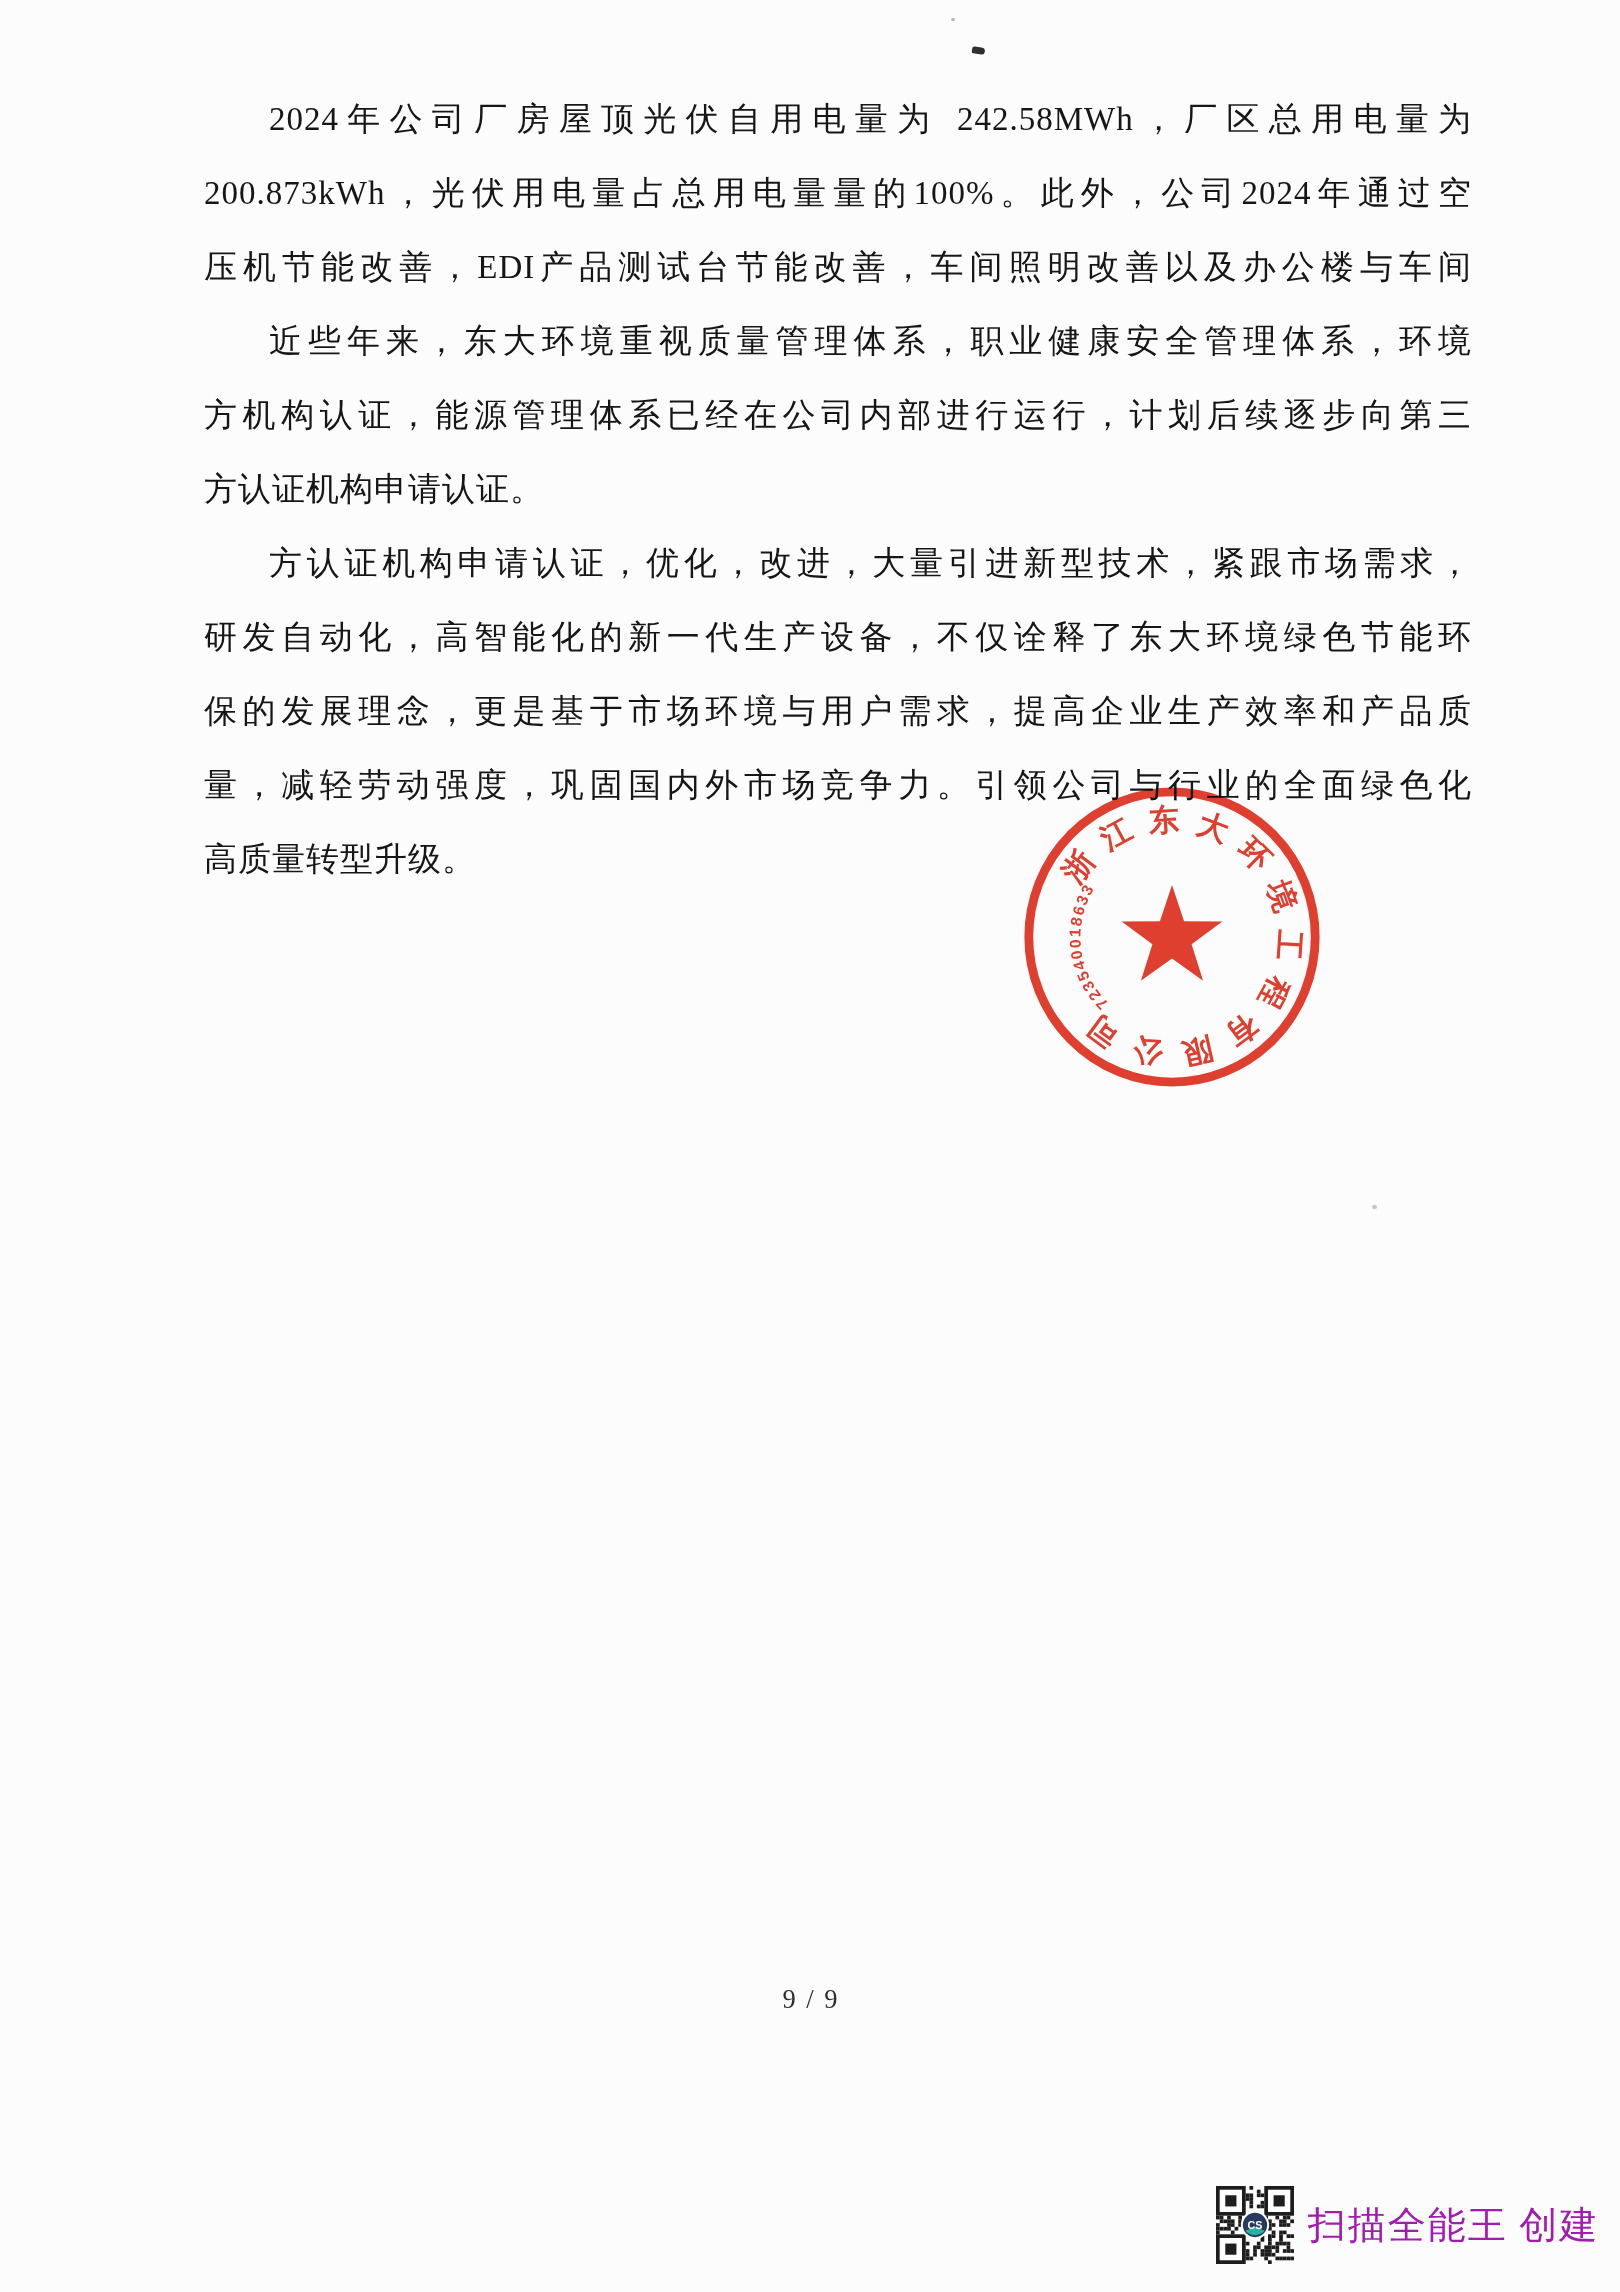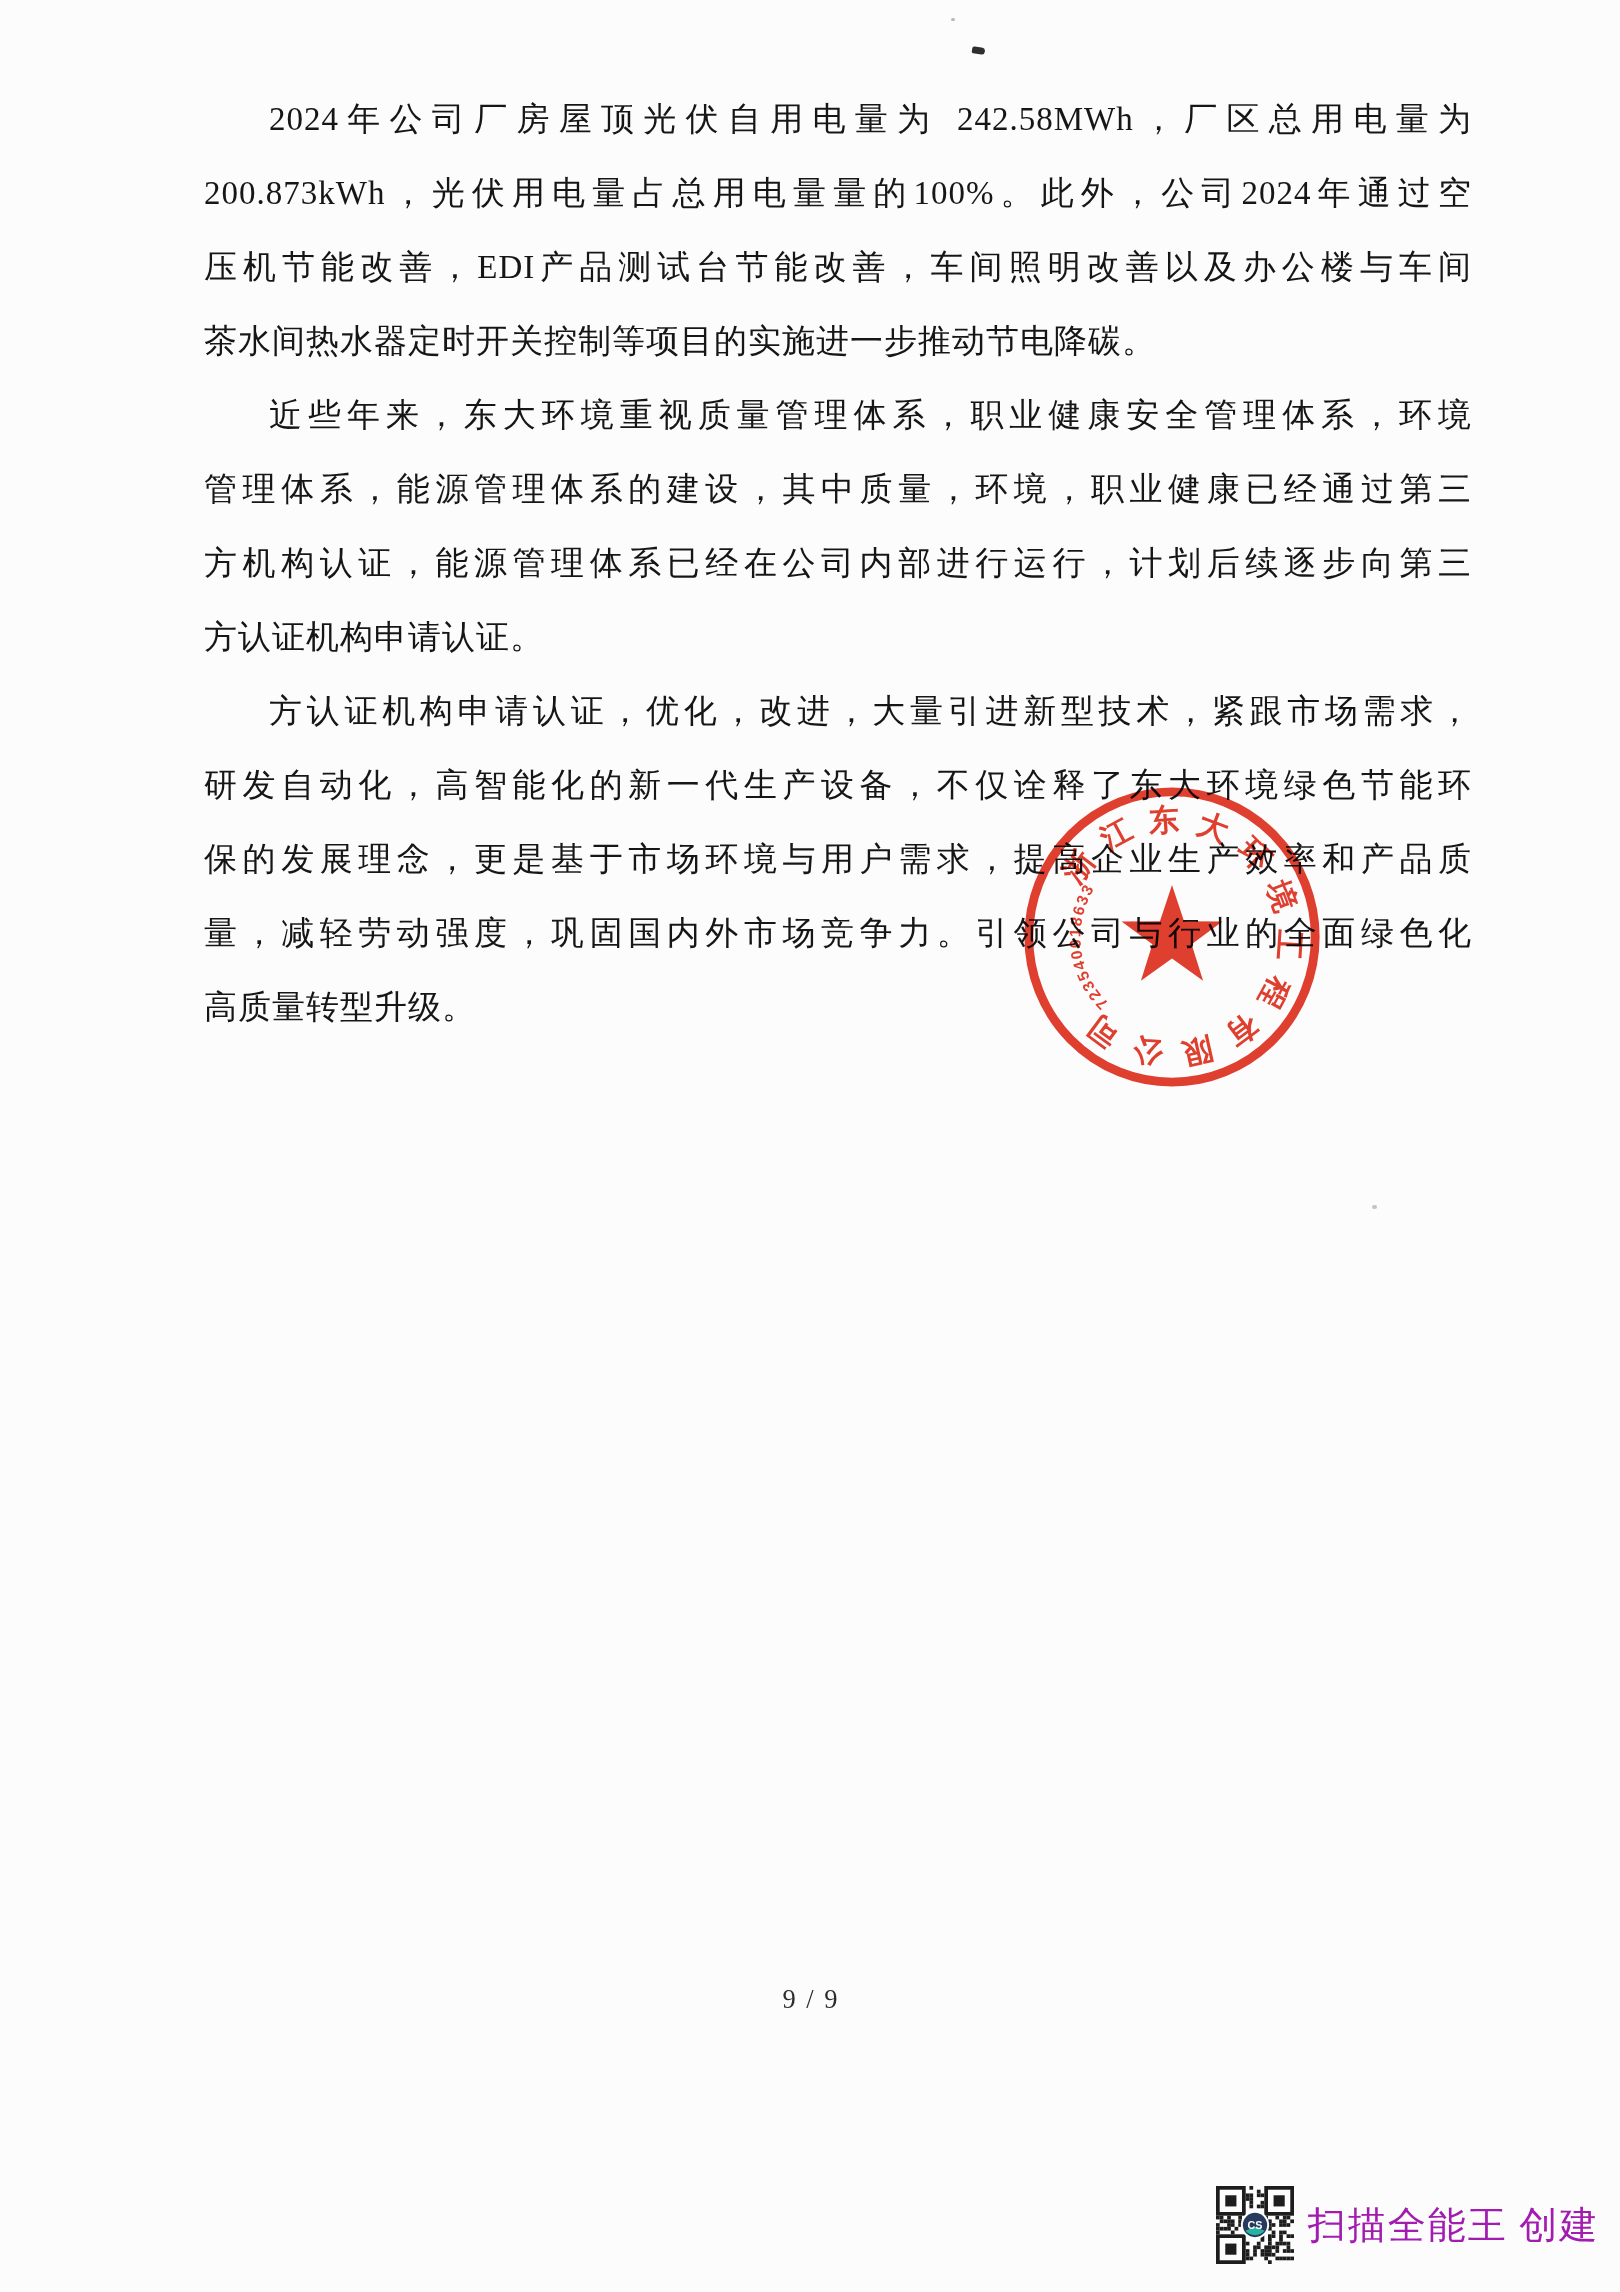--- a/index.html
+++ b/index.html
@@ -74,26 +74,24 @@
 <body>
 
 <div class="page">
 
   <div class="body-text">
     <p>
       </p>
       <div class="tline indent">2024年公司厂房屋顶光伏自用电量为 242.58MWh，厂区总用电量为</div>
       <div class="tline">200.873kWh，光伏用电量占总用电量量的100%。此外，公司2024年通过空</div>
       <div class="tline">压机节能改善，EDI产品测试台节能改善，车间照明改善以及办公楼与车间</div>
-      <div class="tline last">茶水间热水器定时开关控制等项目的实施进一步推动节电降碳。</div>
     <p></p>
     <p>
       </p>
       <div class="tline indent">近些年来，东大环境重视质量管理体系，职业健康安全管理体系，环境</div>
-      <div class="tline">管理体系，能源管理体系的建设，其中质量，环境，职业健康已经通过第三</div>
       <div class="tline">方机构认证，能源管理体系已经在公司内部进行运行，计划后续逐步向第三</div>
       <div class="tline last">方认证机构申请认证。</div>
     <p></p>
     <p>
       </p>
       <div class="tline indent">方认证机构申请认证，优化，改进，大量引进新型技术，紧跟市场需求，</div>
       <div class="tline">研发自动化，高智能化的新一代生产设备，不仅诠释了东大环境绿色节能环</div>
       <div class="tline">保的发展理念，更是基于市场环境与用户需求，提高企业生产效率和产品质</div>
       <div class="tline">量，减轻劳动强度，巩固国内外市场竞争力。引领公司与行业的全面绿色化</div>
       <div class="tline last">高质量转型升级。</div>

